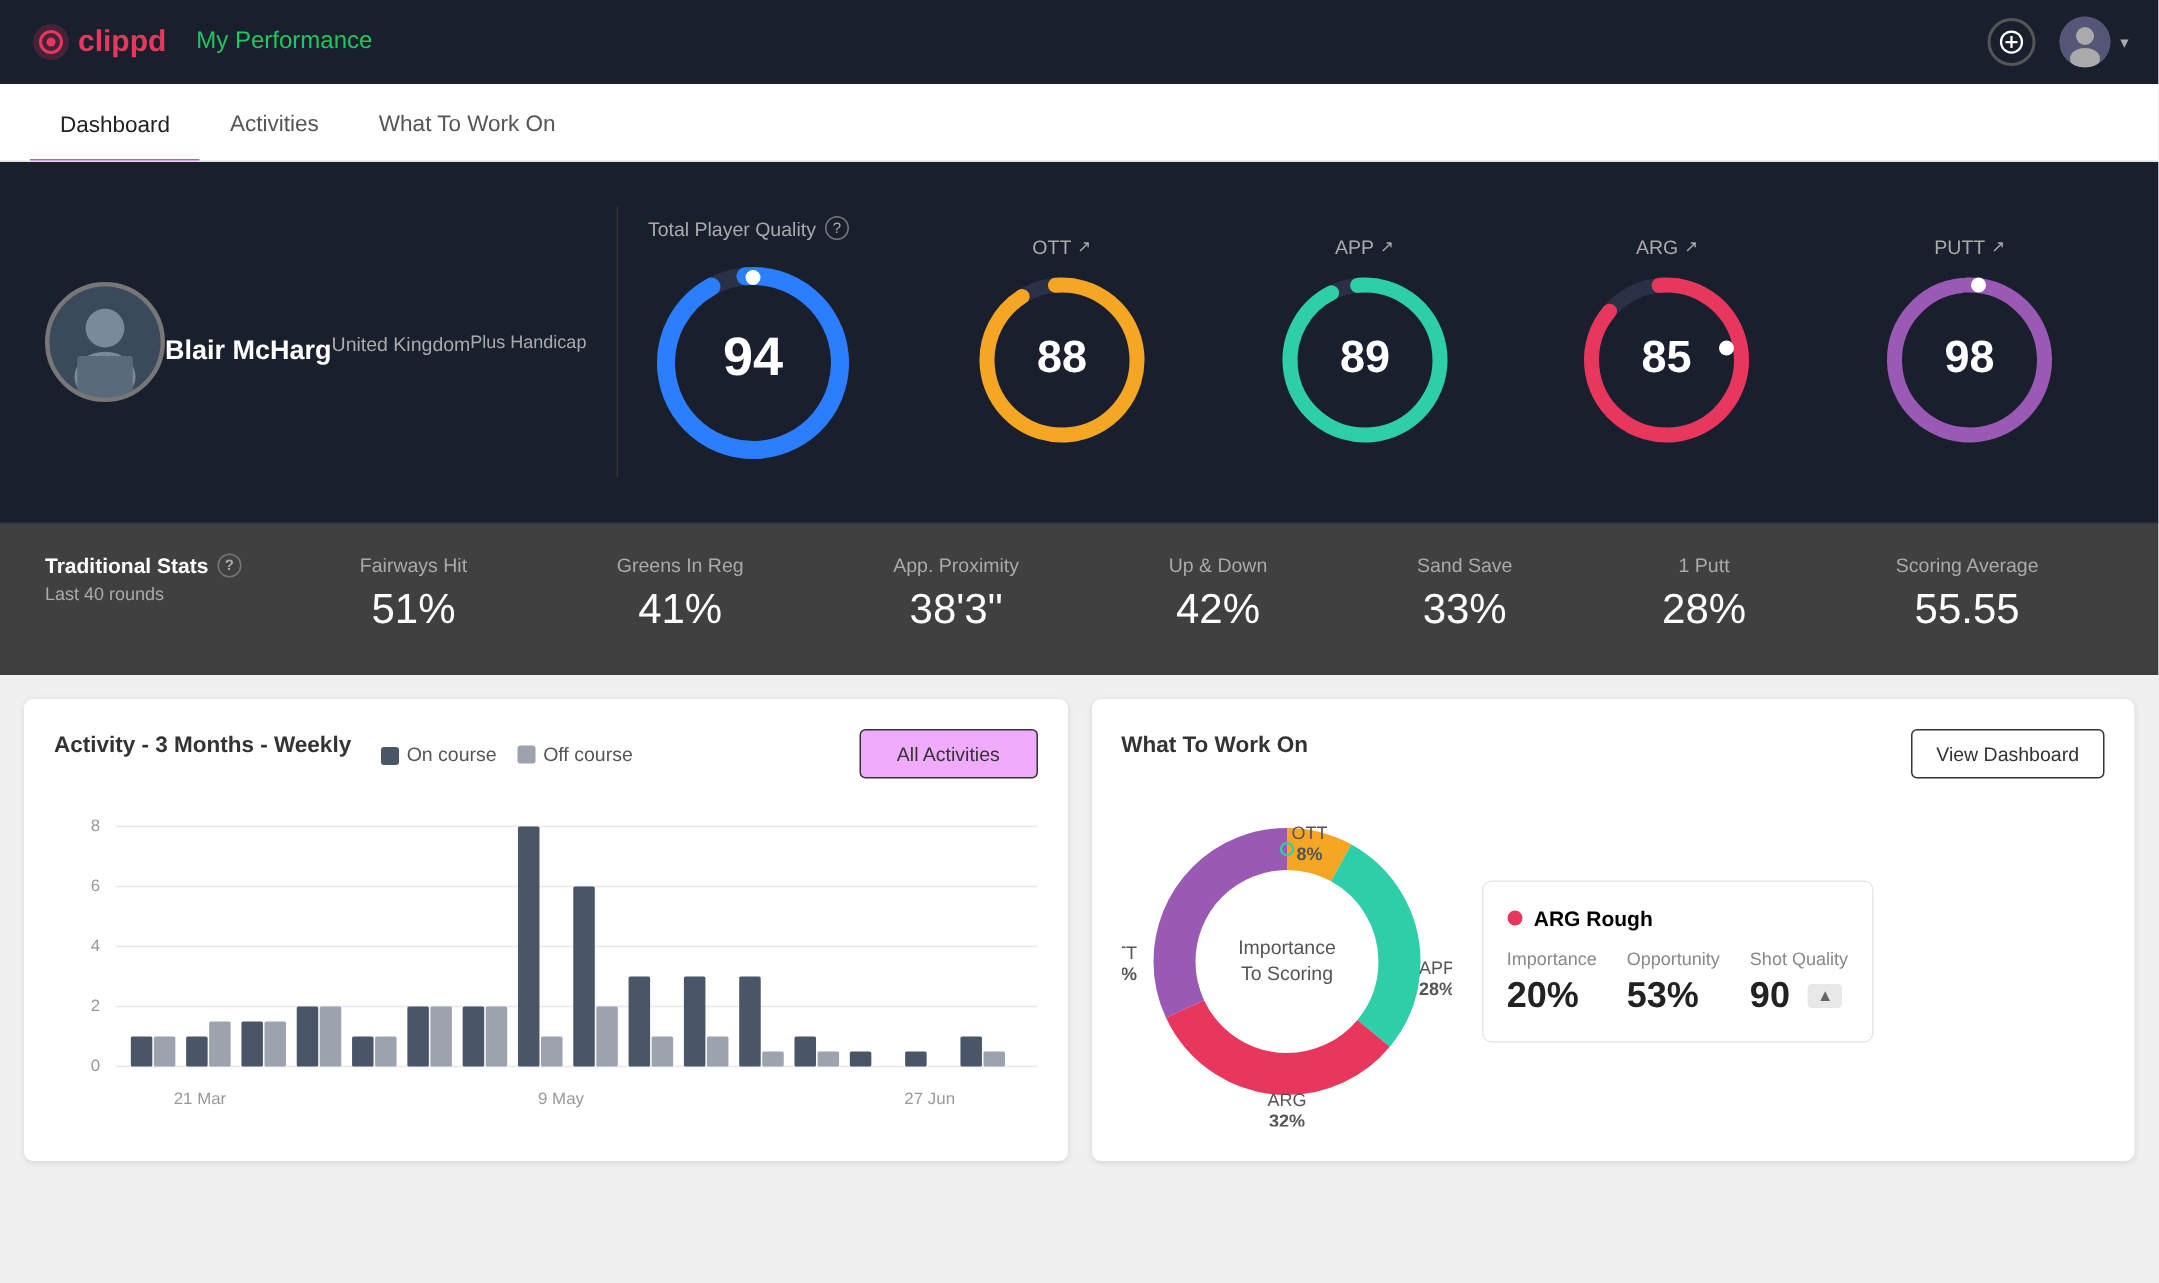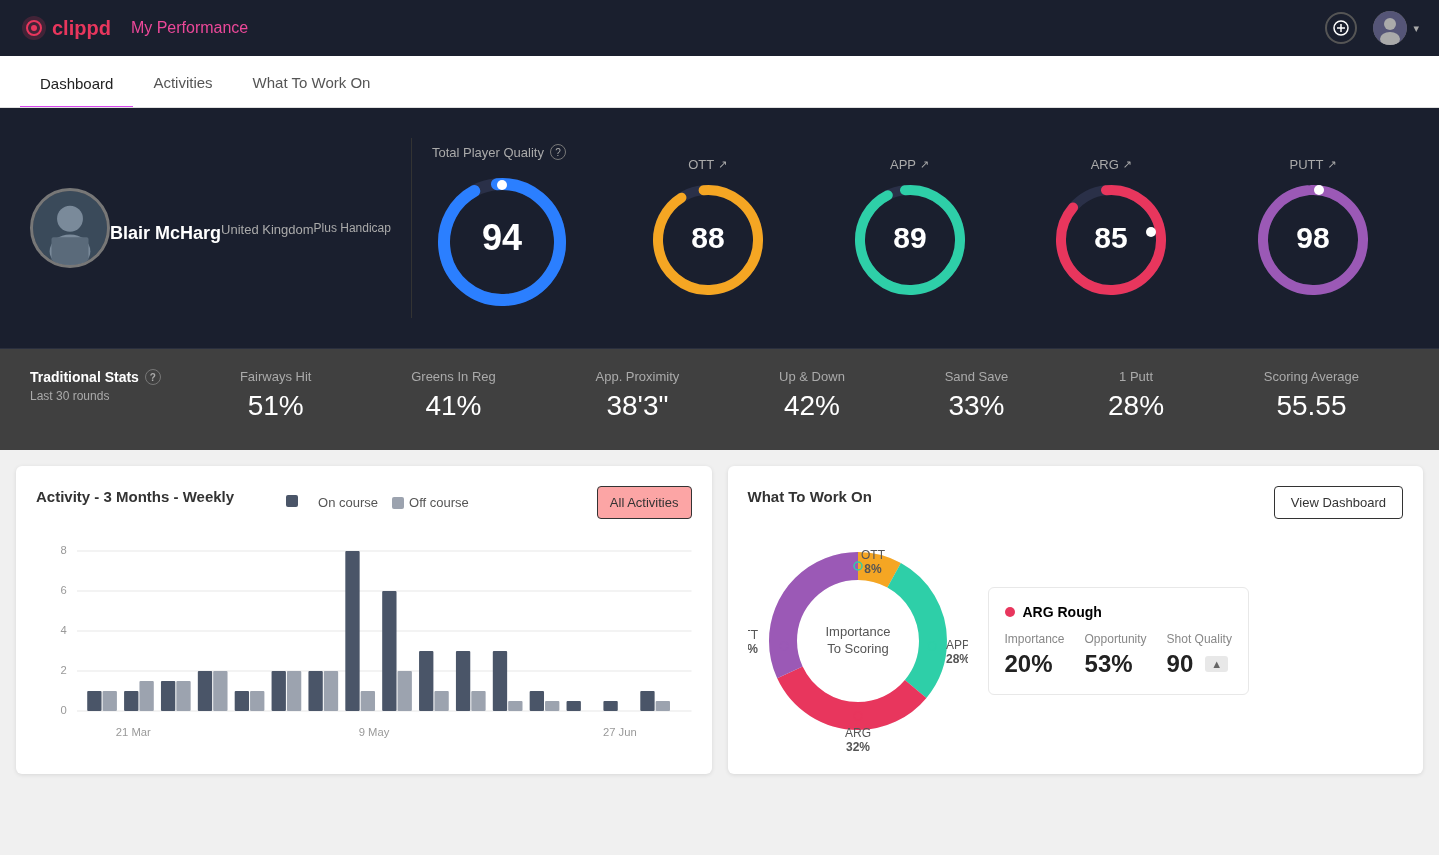--- a/index.html
+++ b/index.html
@@ -8,21 +8,21 @@
     
     .top-nav {
       background: #1a1f2e;
       display: flex;
       align-items: center;
       padding: 0 20px;
       height: 56px;
       justify-content: space-between;
     }
     .logo { color: #e8365d; font-size: 22px; font-weight: bold; display: flex; align-items: center; gap: 4px; }
-    .nav-title { color: #ec4899; font-size: 16px; margin-left: 20px; }
+    .nav-title { color: #22c55e; font-size: 16px; margin-left: 20px; }
     .nav-left { display: flex; align-items: center; }
     .nav-right { display: flex; align-items: center; gap: 16px; }
     .nav-btn { background: none; border: 2px solid #555; border-radius: 50%; width: 32px; height: 32px; color: #aaa; cursor: pointer; display: flex; align-items: center; justify-content: center; font-size: 18px; }
     .avatar-nav { width: 34px; height: 34px; border-radius: 50%; background: #666; display: flex; align-items: center; justify-content: center; color: white; font-size: 12px; overflow: hidden; }
     .avatar-nav-wrap { display: flex; align-items: center; gap: 6px; color: #ccc; cursor: pointer; }
 
     
     .tabs-bar {
       background: white;
       display: flex;
@@ -103,22 +103,22 @@
     .legend { display: flex; align-items: center; gap: 14px; font-size: 13px; color: #555; }
     .legend-dot { width: 12px; height: 12px; border-radius: 2px; }
     .card-header { display: flex; align-items: center; justify-content: space-between; margin-bottom: 12px; }
 
     
     .chart-area { position: relative; height: 220px; margin-top: 8px; }
 
     
     .all-activities-btn {
       border: 1px solid #333;
-      background: #fca5a5;
-      padding: 8px 12px;
+      background: #f0abfc;
+      padding: 8px 24px;
       border-radius: 4px;
       font-size: 13px;
       cursor: pointer;
       color: #333;
       white-space: nowrap;
     }
 
     
     .view-dashboard-btn {
       border: 1px solid #333;
@@ -278,21 +278,21 @@
     </div>
   </div>
 </div>
 
 <div class="stats-row">
   <div class="stats-label-col">
     <div class="stats-label">
       <span>Traditional Stats</span>
       <div class="info-icon">?</div>
     </div>
-    <div class="stats-sublabel">Last 30 rounds</div>
+    <div class="stats-sublabel">Last 40 rounds</div>
   </div>
   <div class="stats-items">
     <div class="stat-item">
       <div class="stat-name">Fairways Hit</div>
       <div class="stat-value">51%</div>
     </div>
     <div class="stat-item">
       <div class="stat-name">Greens In Reg</div>
       <div class="stat-value">41%</div>
     </div>
@@ -319,21 +319,21 @@
   </div>
 </div>
 
 <div class="bottom-section">
 
   <div class="bottom-card activity-card">
     <div class="card-header">
       <div style="display:flex;align-items:center;gap:20px;">
         <span class="card-title">Activity - 3 Months - Weekly</span>
         <div class="legend">
-          <div style="display:flex;align-items:flex-start;gap:20px;margin-left:32px;">
+          <div style="display:flex;align-items:flex-end;gap:5px;">
             <div class="legend-dot" style="background:#4a5568;"></div>
             <span>On course</span>
           </div>
           <div style="display:flex;align-items:center;gap:5px;">
             <div class="legend-dot" style="background:#9ca3af;"></div>
             <span>Off course</span>
           </div>
         </div>
       </div>
       <button class="all-activities-btn">All Activities</button>

